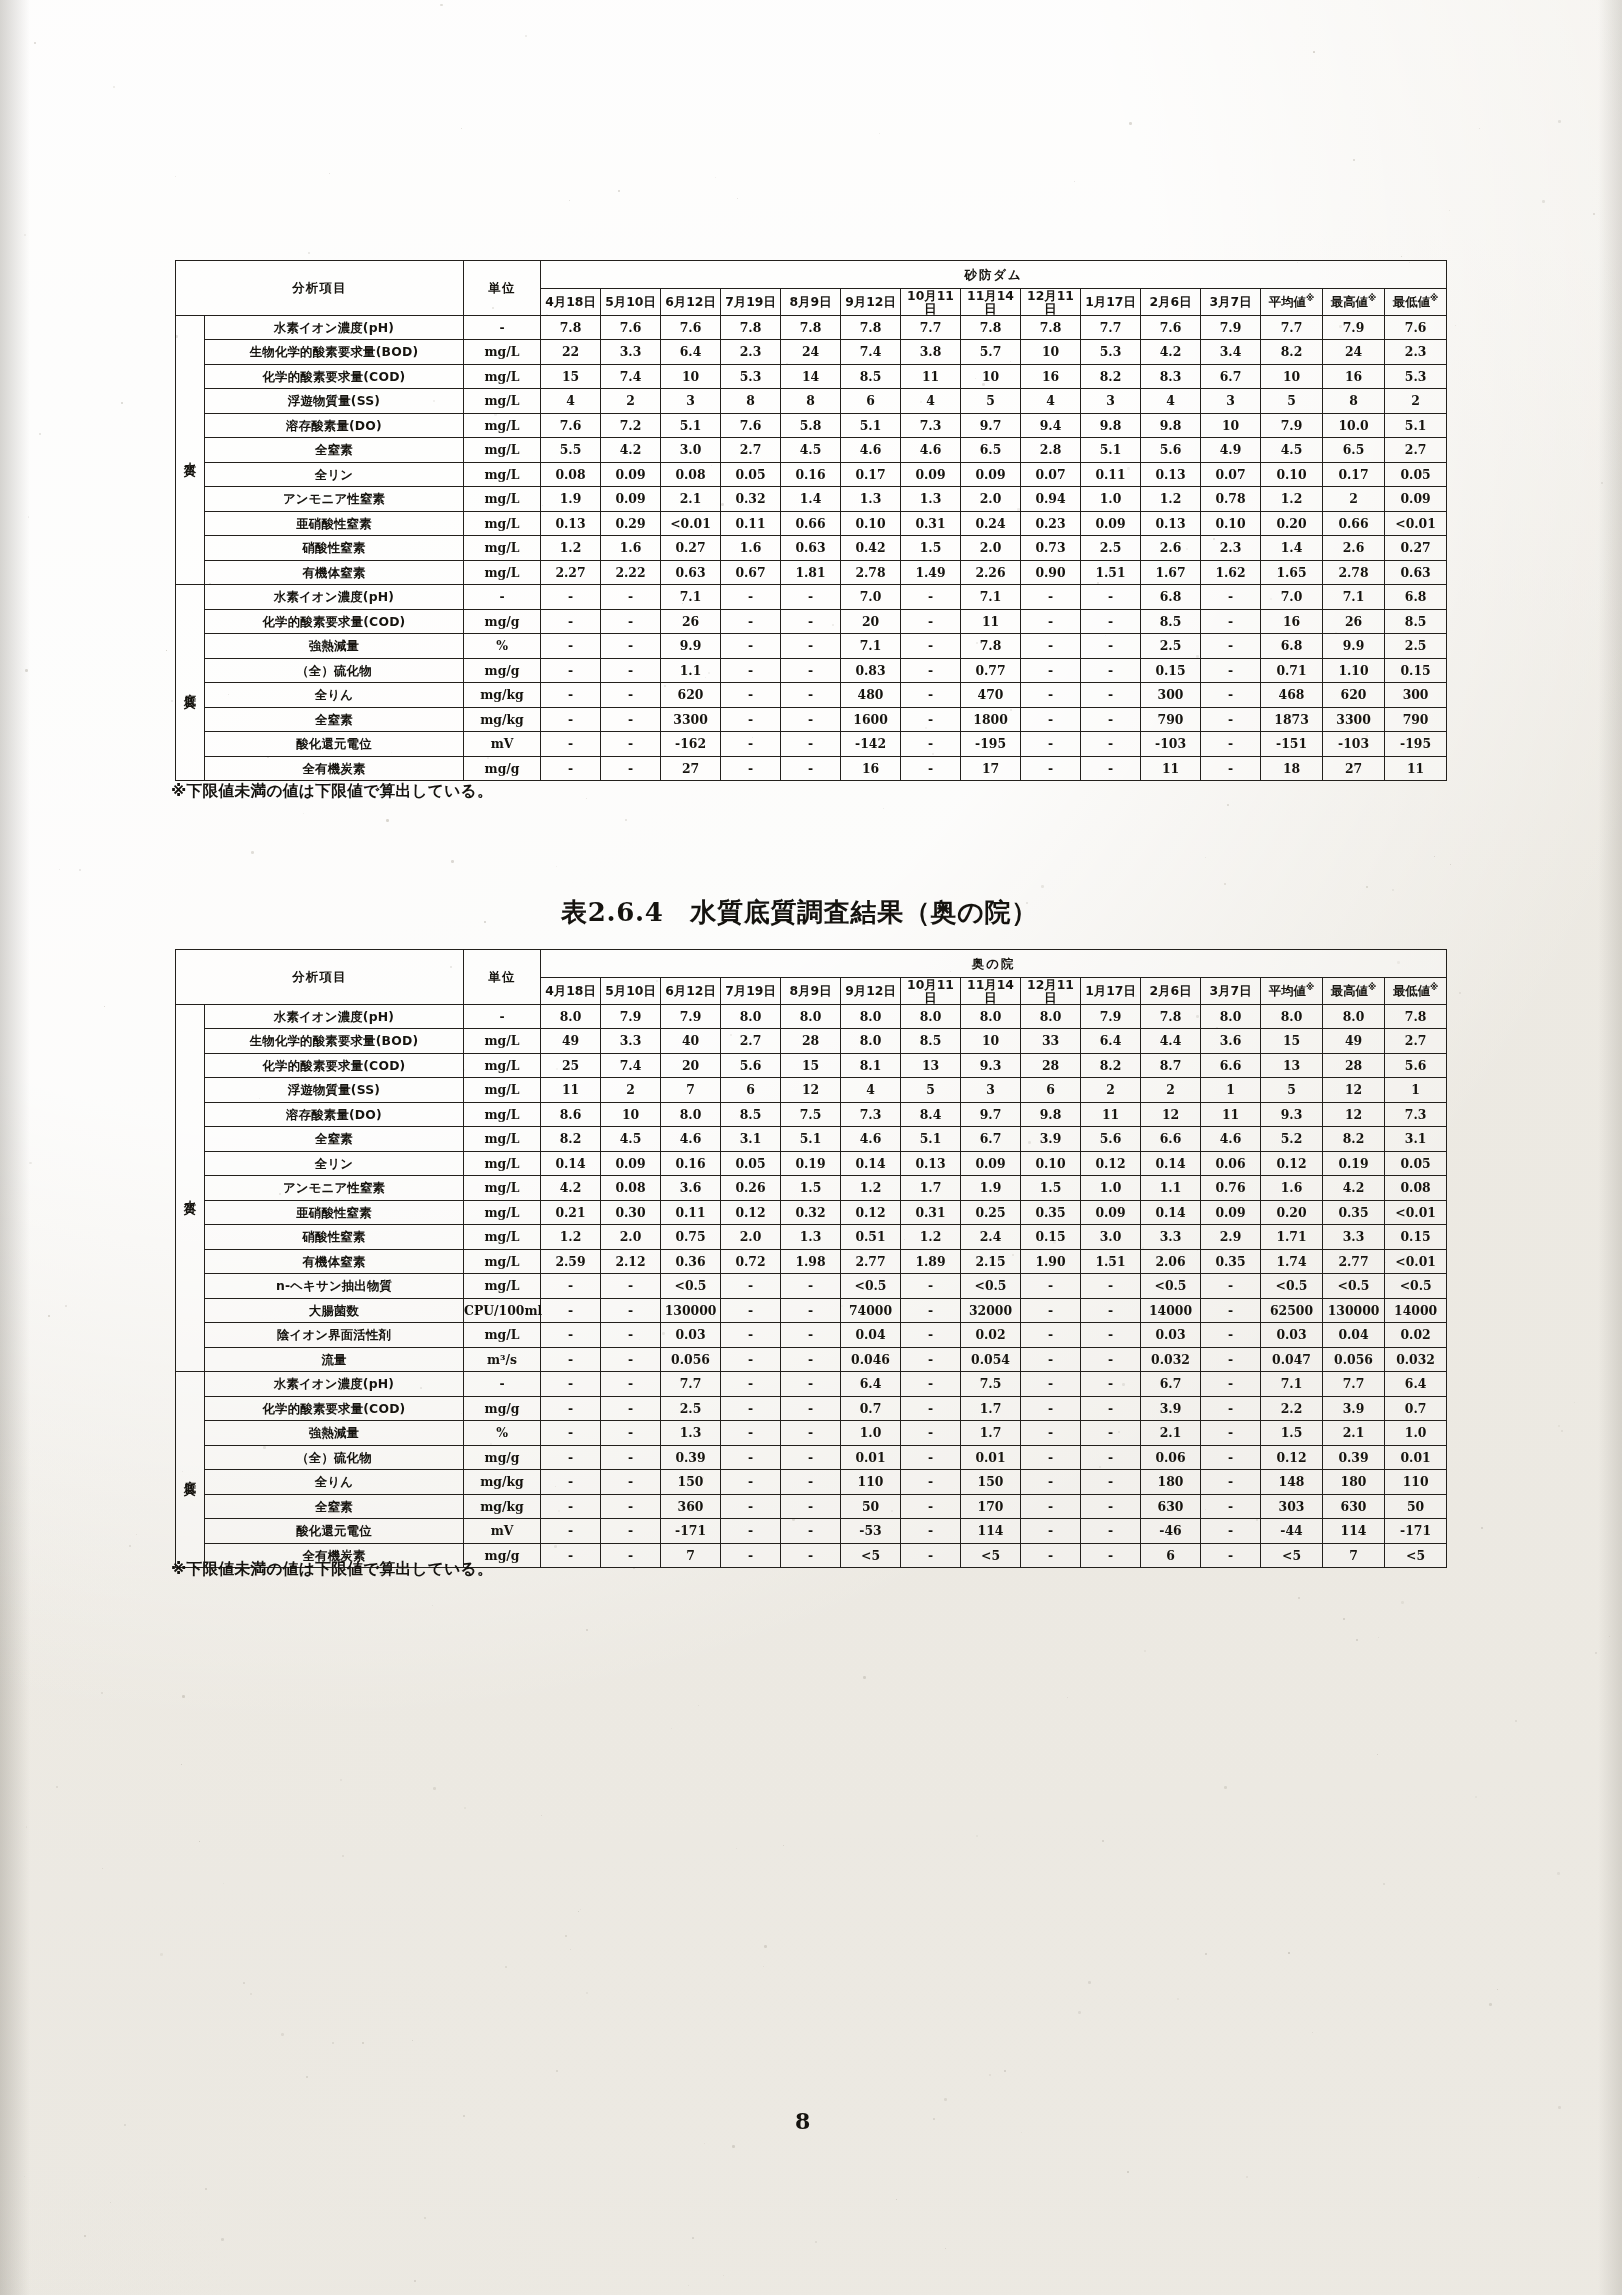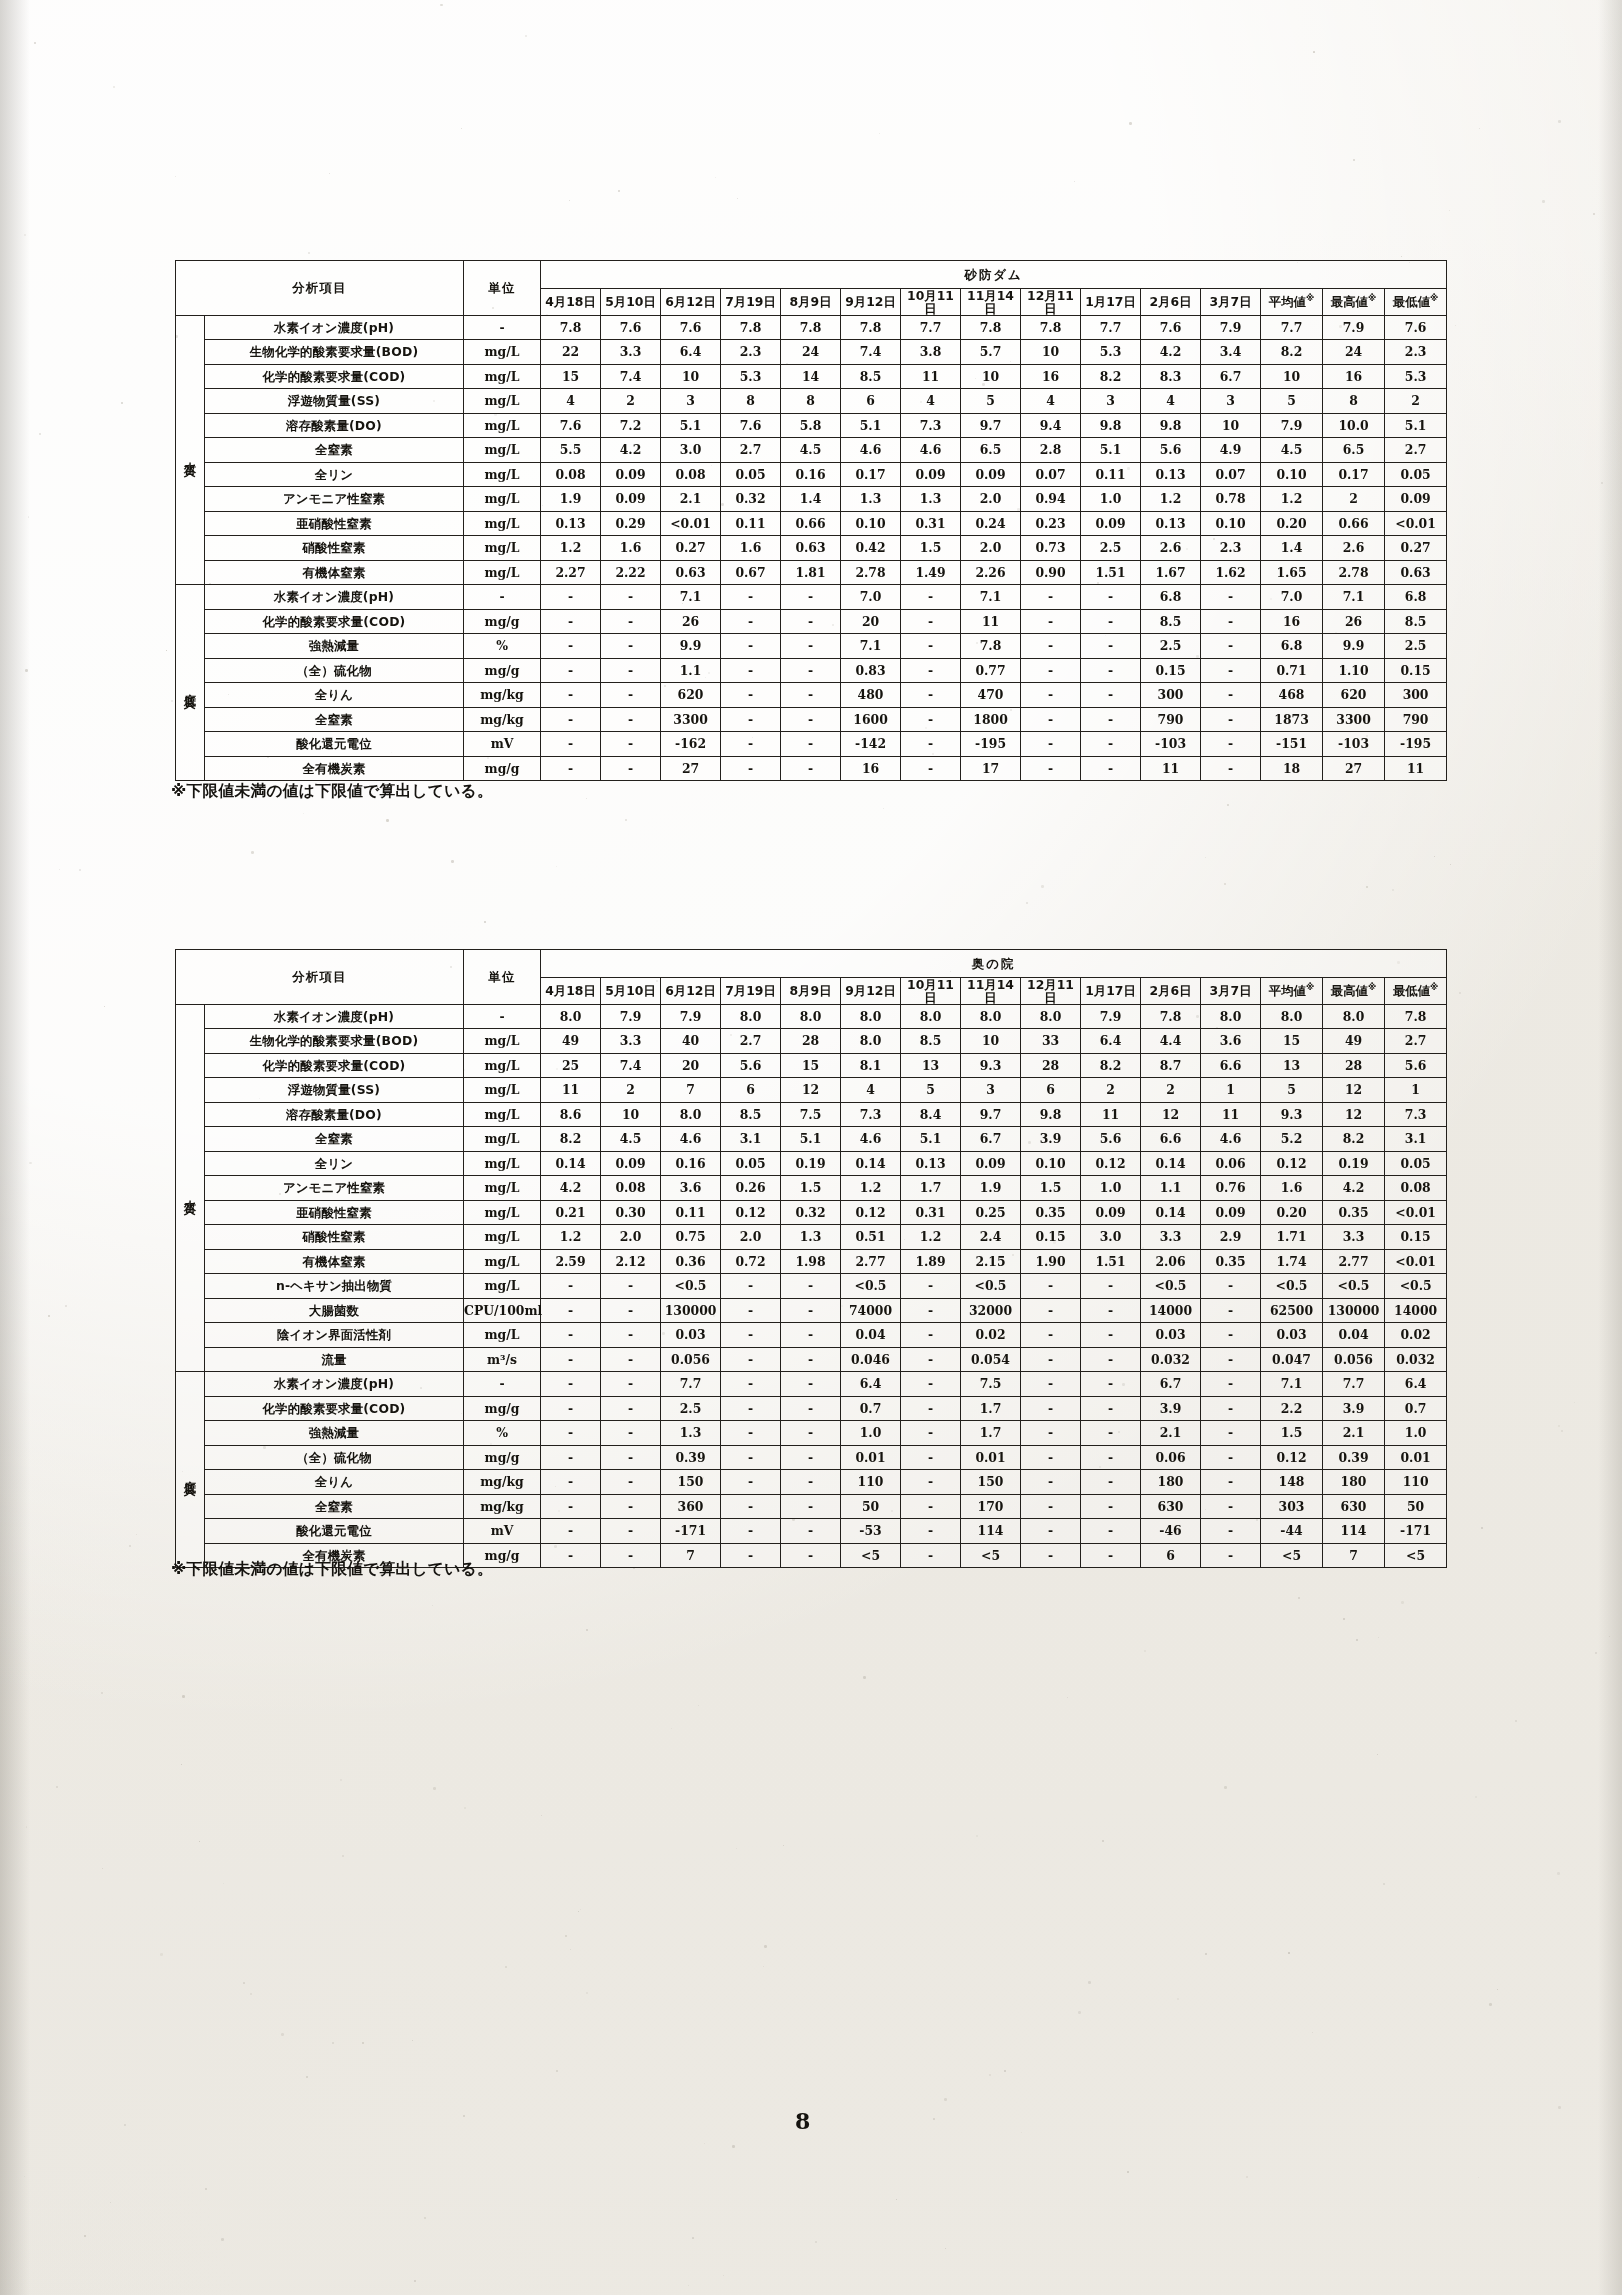--- a/index.html
+++ b/index.html
@@ -770,20 +770,21 @@
           <td class="val">-</td>
           <td class="val">18</td>
           <td class="val">27</td>
           <td class="val">11</td>
         </tr>
       </tbody>
     </table>
 
   <div class="footnote" style="left:171px;top:781px;">※下限値未満の値は下限値で算出している。</div>
 
+  <div class="table-title tnum" style="left:561px;top:895px;">表2.6.4　水質底質調査結果（奥の院）</div>
 
   <table class="grid" id="table2" style="left:175px;top:949px;width:1266px;">
       <colgroup>
         <col style="width:29px">
         <col style="width:259px">
         <col style="width:77px">
         <col style="width:60px">
         <col style="width:60px">
         <col style="width:60px">
         <col style="width:60px">

